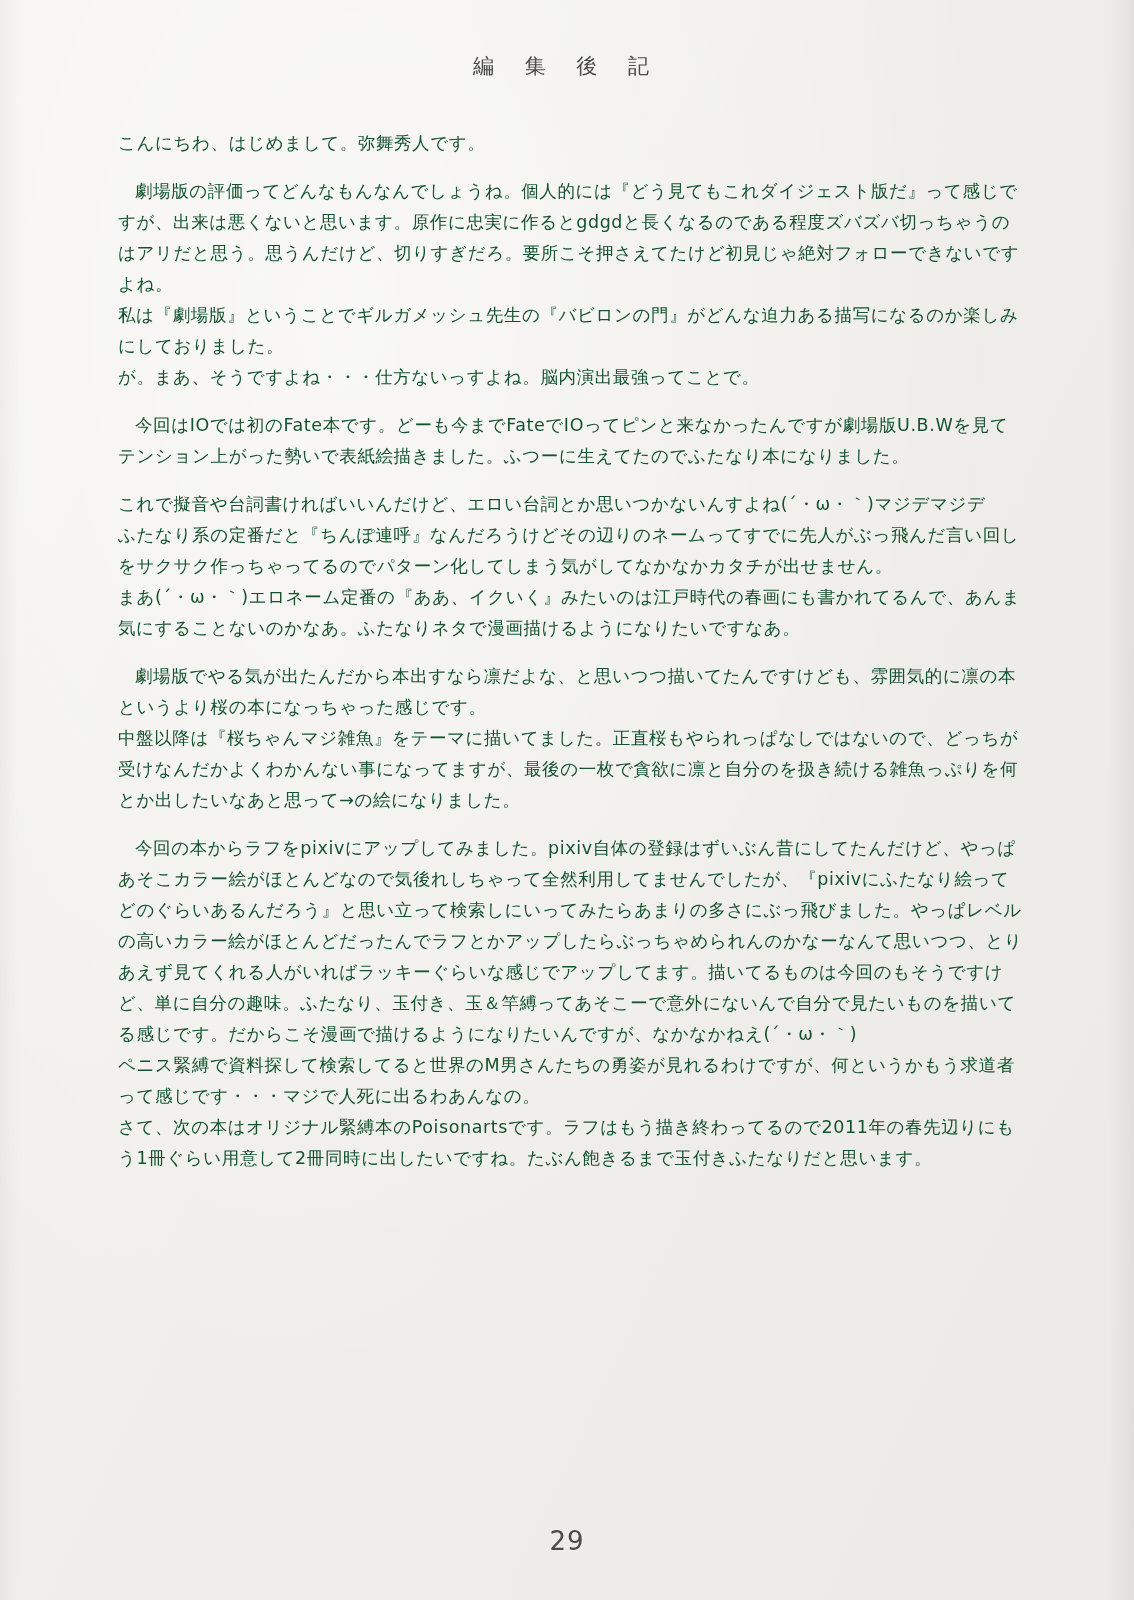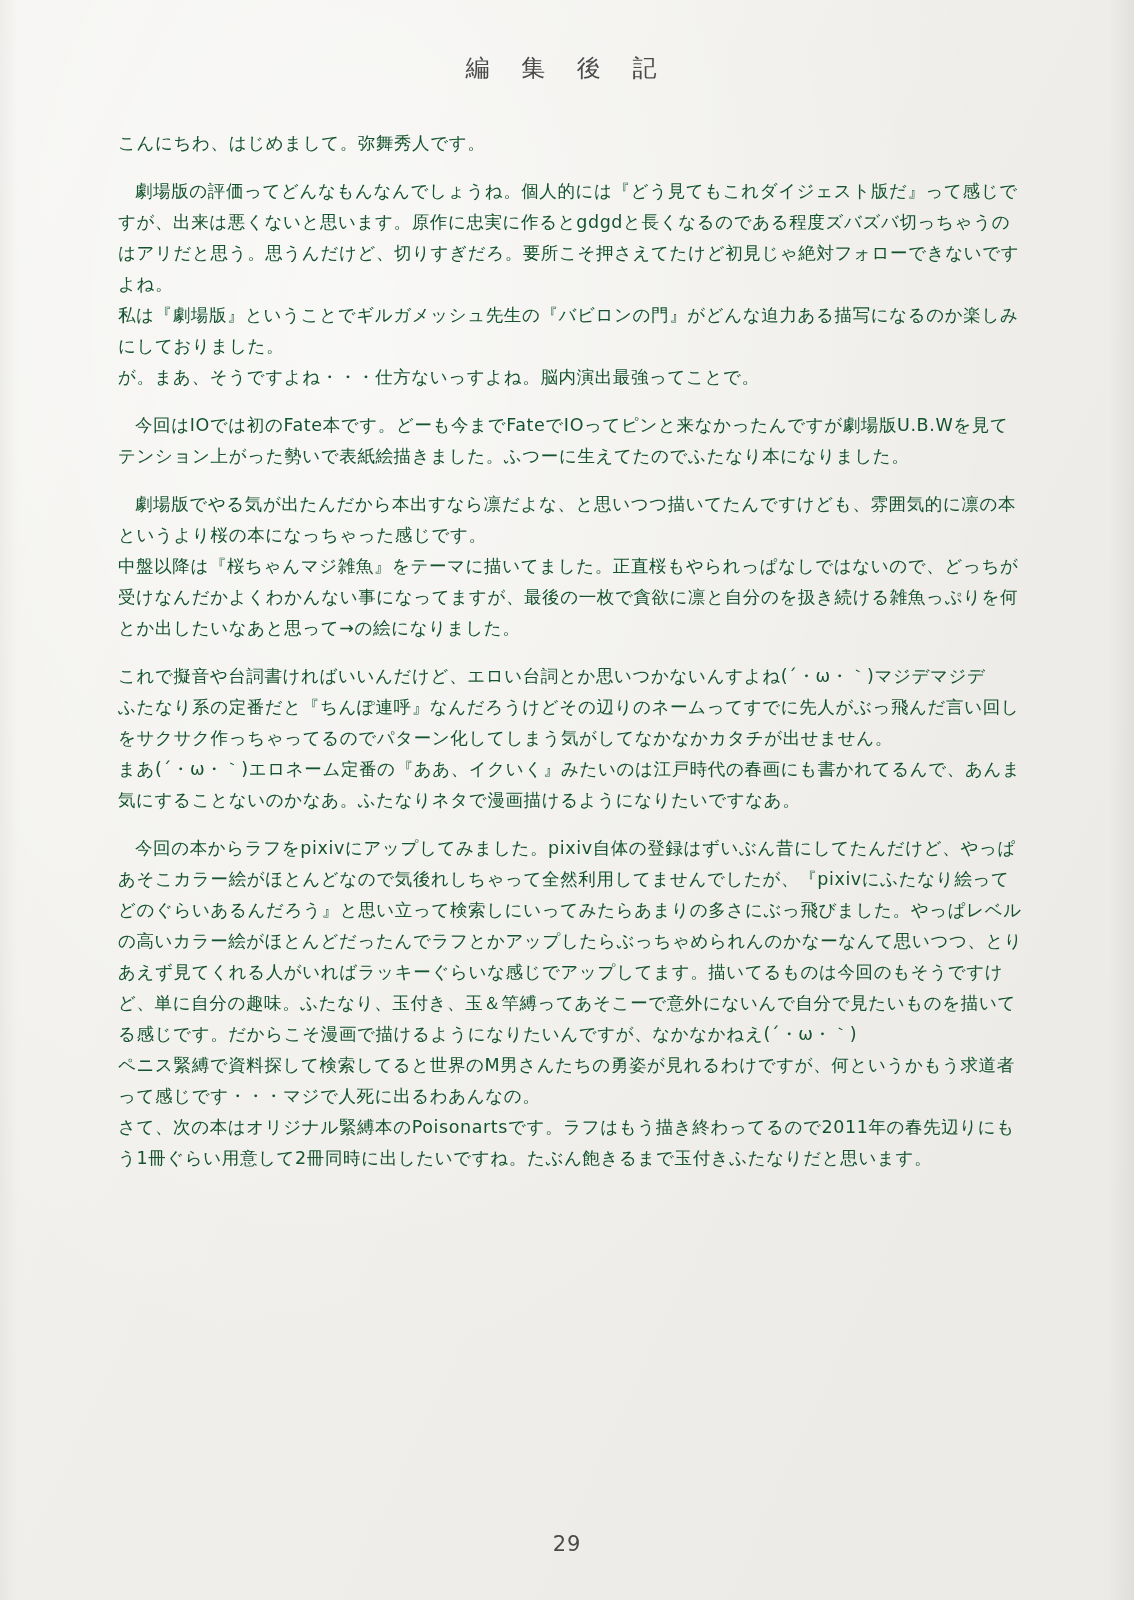--- a/index.html
+++ b/index.html
@@ -27,21 +27,21 @@
     position: absolute;
     inset: 0;
     padding: 0;
   }
   .title {
     position: absolute;
     top: 52px;
     left: 0;
     width: 100%;
     text-align: center;
-    font-size: 24px;
+    font-size: 21px;
     letter-spacing: 12px;
     color: #4a4a4a;
     font-family: "DejaVu Sans", sans-serif;
     font-weight: 400;
   }
   .body-text {
     position: absolute;
     top: 128px;
     left: 118px;
     width: 906px;
@@ -62,21 +62,21 @@
     margin-top: 26px;
     line-height: 30px;
     white-space: pre-wrap;
   }
   .page-number {
     position: absolute;
     bottom: 44px;
     left: 0;
     width: 100%;
     text-align: center;
-    font-size: 21px;
+    font-size: 26px;
     color: #4a4a4a;
     letter-spacing: 1px;
   }
   .edge-shadow {
     position: absolute;
     top: 0; bottom: 0; right: 0;
     width: 26px;
     background: linear-gradient(to right, rgba(0,0,0,0) 0%, rgba(120,115,110,0.10) 100%);
     pointer-events: none;
   }
@@ -100,26 +100,26 @@
   <div class="body-text">
 
     <p class="para">こんにちわ、はじめまして。弥舞秀人です。</p>
 
     <p class="para indent">劇場版の評価ってどんなもんなんでしょうね。個人的には『どう見てもこれダイジェスト版だ』って感じですが、出来は悪くないと思います。原作に忠実に作るとgdgdと長くなるのである程度ズバズバ切っちゃうのはアリだと思う。思うんだけど、切りすぎだろ。要所こそ押さえてたけど初見じゃ絶対フォローできないですよね。
 私は『劇場版』ということでギルガメッシュ先生の『バビロンの門』がどんな迫力ある描写になるのか楽しみにしておりました。
 が。まあ、そうですよね・・・仕方ないっすよね。脳内演出最強ってことで。</p>
 
     <p class="para indent">今回はIOでは初のFate本です。どーも今までFateでIOってピンと来なかったんですが劇場版U.B.Wを見てテンション上がった勢いで表紙絵描きました。ふつーに生えてたのでふたなり本になりました。</p>
 
-    <p class="para indent">劇場版でやる気が出たんだから本出すなら凛だよな、と思いつつ描いてたんですけども、雰囲気的に凛の本というより桜の本になっちゃった感じです。
-中盤以降は『桜ちゃんマジ雑魚』をテーマに描いてました。正直桜もやられっぱなしではないので、どっちが受けなんだかよくわかんない事になってますが、最後の一枚で貪欲に凛と自分のを扱き続ける雑魚っぷりを何とか出したいなあと思って→の絵になりました。</p>
-
     <p class="para">これで擬音や台詞書ければいいんだけど、エロい台詞とか思いつかないんすよね(´・ω・｀)マジデマジデ
 ふたなり系の定番だと『ちんぽ連呼』なんだろうけどその辺りのネームってすでに先人がぶっ飛んだ言い回しをサクサク作っちゃってるのでパターン化してしまう気がしてなかなかカタチが出せません。
 まあ(´・ω・｀)エロネーム定番の『ああ、イクいく』みたいのは江戸時代の春画にも書かれてるんで、あんま気にすることないのかなあ。ふたなりネタで漫画描けるようになりたいですなあ。</p>
+
+    <p class="para indent">劇場版でやる気が出たんだから本出すなら凛だよな、と思いつつ描いてたんですけども、雰囲気的に凛の本というより桜の本になっちゃった感じです。
+中盤以降は『桜ちゃんマジ雑魚』をテーマに描いてました。正直桜もやられっぱなしではないので、どっちが受けなんだかよくわかんない事になってますが、最後の一枚で貪欲に凛と自分のを扱き続ける雑魚っぷりを何とか出したいなあと思って→の絵になりました。</p>
 
     <p class="para indent">今回の本からラフをpixivにアップしてみました。pixiv自体の登録はずいぶん昔にしてたんだけど、やっぱあそこカラー絵がほとんどなので気後れしちゃって全然利用してませんでしたが、『pixivにふたなり絵ってどのぐらいあるんだろう』と思い立って検索しにいってみたらあまりの多さにぶっ飛びました。やっぱレベルの高いカラー絵がほとんどだったんでラフとかアップしたらぶっちゃめられんのかなーなんて思いつつ、とりあえず見てくれる人がいればラッキーぐらいな感じでアップしてます。描いてるものは今回のもそうですけど、単に自分の趣味。ふたなり、玉付き、玉＆竿縛ってあそこーで意外にないんで自分で見たいものを描いてる感じです。だからこそ漫画で描けるようになりたいんですが、なかなかねえ(´・ω・｀)
 ペニス緊縛で資料探して検索してると世界のM男さんたちの勇姿が見れるわけですが、何というかもう求道者って感じです・・・マジで人死に出るわあんなの。
 さて、次の本はオリジナル緊縛本のPoisonartsです。ラフはもう描き終わってるので2011年の春先辺りにもう1冊ぐらい用意して2冊同時に出したいですね。たぶん飽きるまで玉付きふたなりだと思います。</p>
 
 
 
   </div>
 
   <div class="page-number">29</div>

